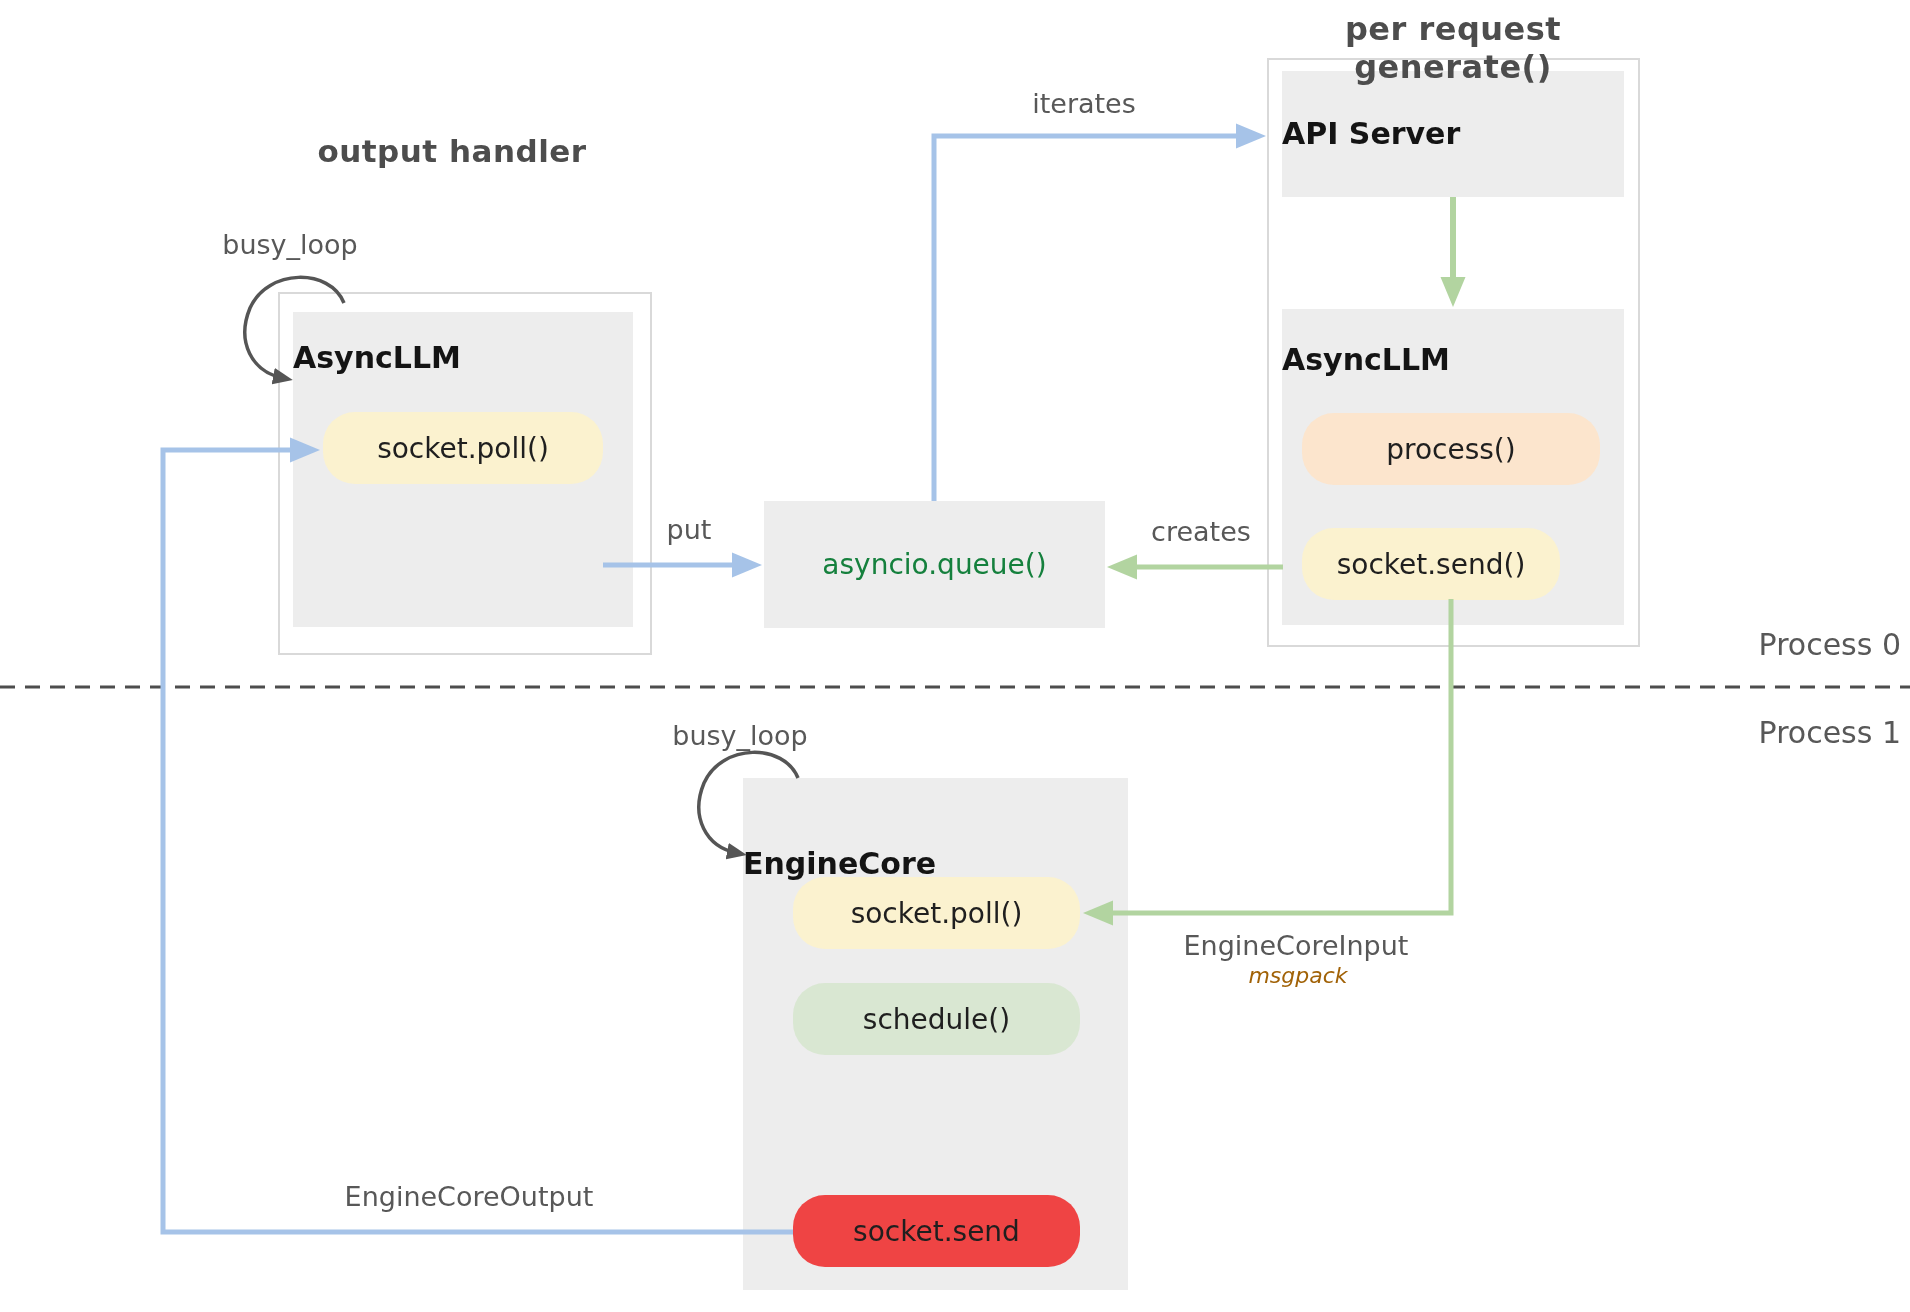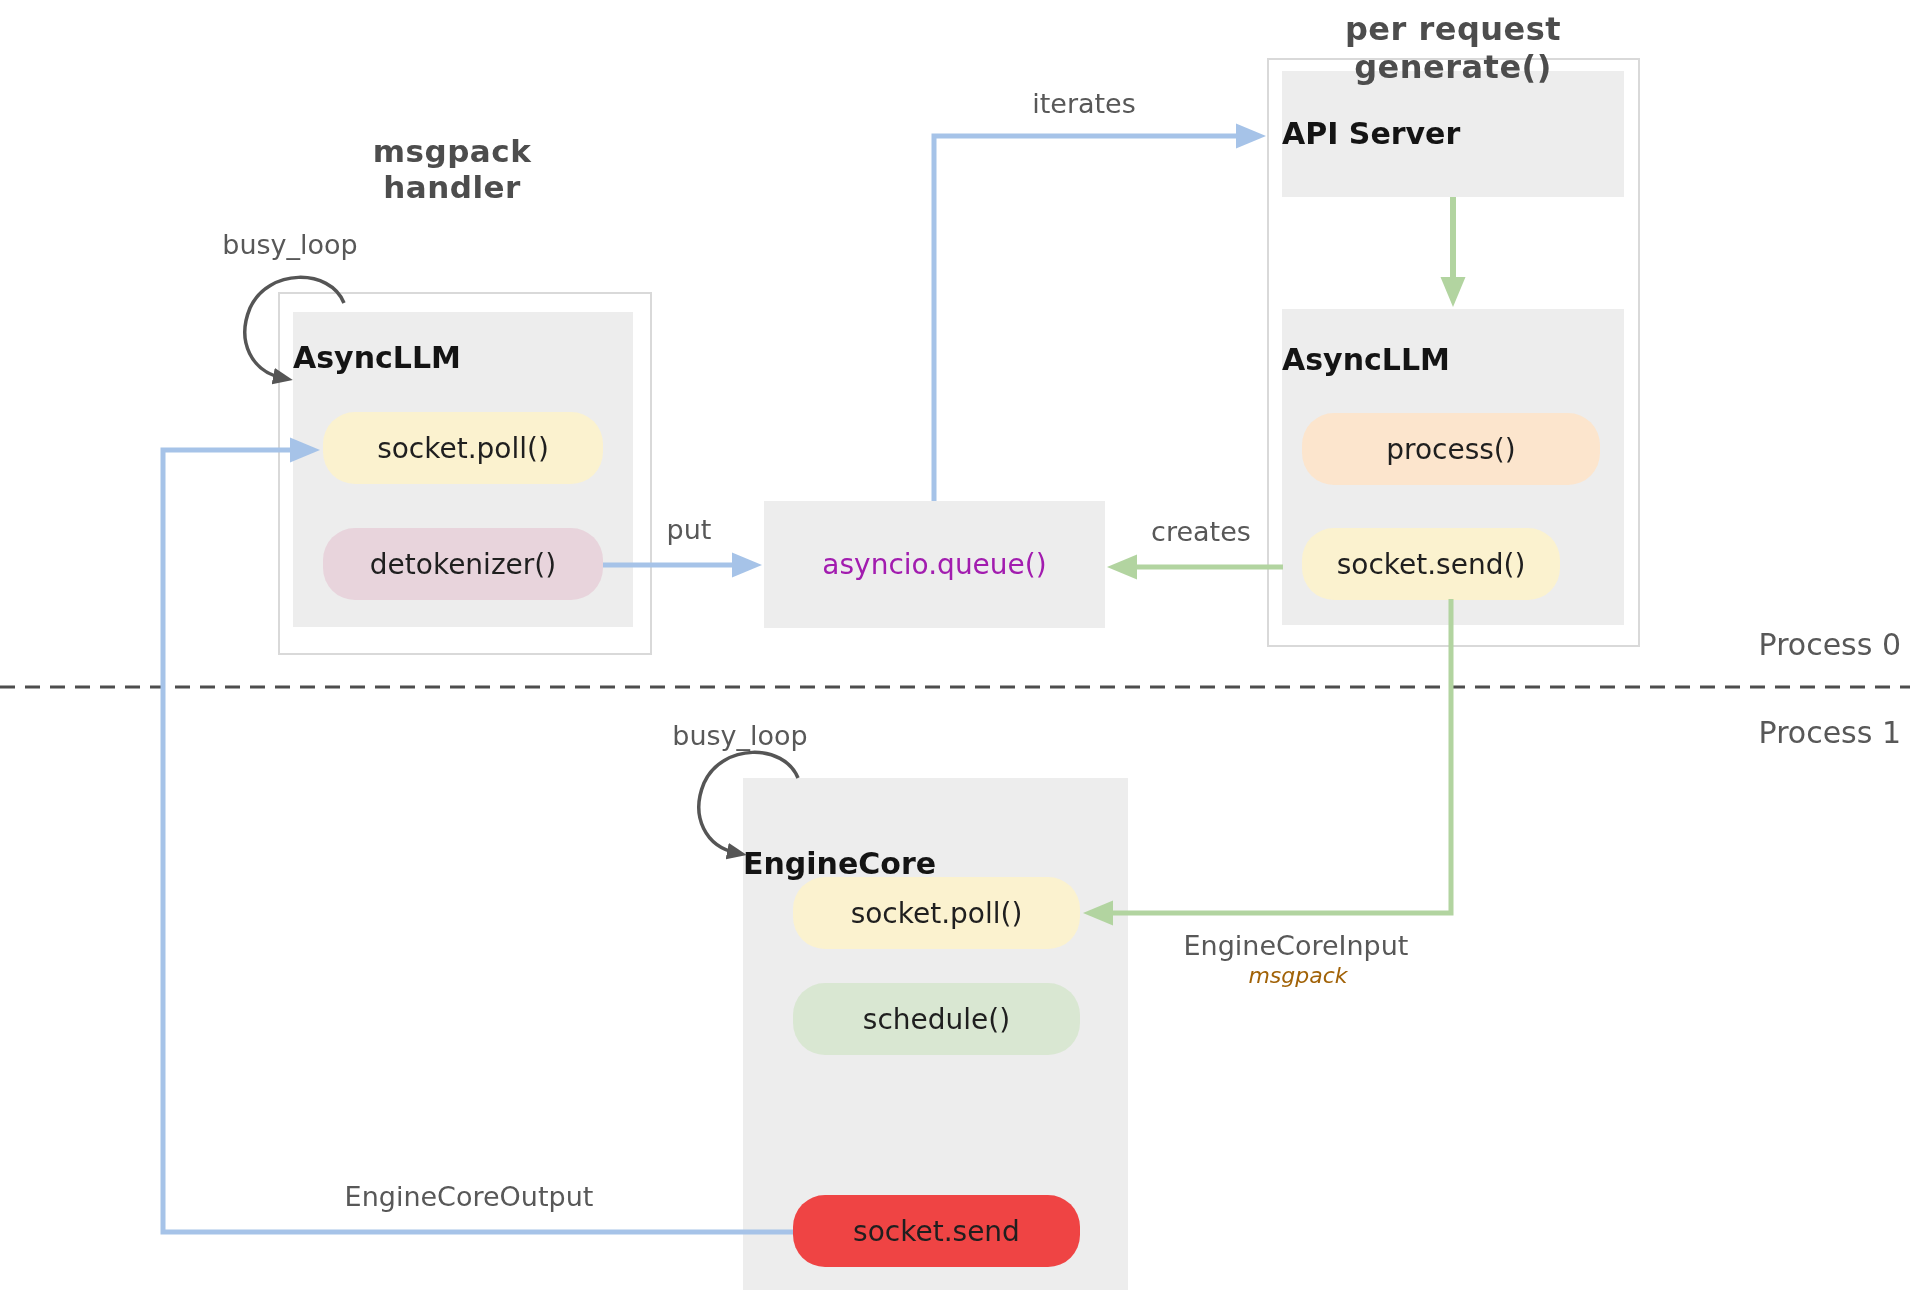--- a/index.html
+++ b/index.html
@@ -5,40 +5,39 @@
   html,body{margin:0;padding:0;background:#ffffff;}
   #canvas{position:relative;width:1910px;height:1312px;background:#ffffff;overflow:hidden;
           font-family:"DejaVu Sans","Liberation Sans",sans-serif;}
   .abs{position:absolute;}
   .sec-title{font-size:31px;font-weight:bold;color:#4d4d4d;text-align:center;letter-spacing:.5px;z-index:3;}
   .box-title{font-size:30px;font-weight:bold;color:#141414;text-align:left;z-index:3;}
   .outer-box{background:#ffffff;border:2px solid #d9d9d9;z-index:1;}
   .gray-box{background:#ededed;z-index:1;}
   .method{width:280px;height:72px;display:flex;align-items:center;justify-content:center;
           font-size:28px;color:#1f1f1f;z-index:2;border-radius:32px;}
-  .queue-box{display:flex;align-items:center;justify-content:center;font-size:28px;color:#a21caf;}
+  .queue-box{display:flex;align-items:center;justify-content:center;font-size:28px;color:#15803d;}
   .lbl{font-size:27px;color:#585858;text-align:center;z-index:3;}
   .lbl-italic{font-size:22px;font-style:italic;color:#a16207;text-align:center;z-index:3;}
   .proc-lbl{font-size:30px;color:#585858;text-align:right;z-index:3;}
   svg.overlay{position:absolute;left:0;top:0;z-index:4;pointer-events:none;}
 </style>
 </head>
 <body>
 
 <div id="canvas">
 
-  <div class="abs sec-title" style="left:302px;top:133px;width:300px;">msgpack handler</div>
+  <div class="abs sec-title" style="left:302px;top:133px;width:300px;">output handler</div>
   <div class="abs sec-title" style="left:1253px;top:10px;width:400px;font-size:32px;">per request generate()</div>
 
   <div class="abs lbl" style="left:190px;top:229px;width:200px;">busy_loop</div>
   <div class="abs outer-box" style="left:278px;top:292px;width:370px;height:359px;"></div>
   <div class="abs gray-box" style="left: 293px; top: 312px; width: 340px; height: 315px; background-color: rgb(237, 237, 237);"></div>
   <div class="abs box-title" style="left:293px;top:340px;width:340px;">AsyncLLM</div>
   <div class="abs method" style="left: 323px; top: 412px; background-color: rgb(251, 242, 207);">socket.poll()</div>
-  <div class="abs method" style="left: 323px; top: 528px; background-color: rgb(232, 212, 220);">detokenizer()</div>
 
   <div class="abs lbl" style="left:639px;top:514px;width:100px;">put</div>
   <div class="abs gray-box queue-box" style="left: 764px; top: 501px; width: 341px; height: 127px; background-color: rgb(237, 237, 237);">asyncio.queue()</div>
   <div class="abs lbl" style="left:1121px;top:516px;width:160px;">creates</div>
 
   <div class="abs lbl" style="left:1009px;top:88px;width:150px;">iterates</div>
   <div class="abs outer-box" style="left:1267px;top:58px;width:369px;height:585px;"></div>
   <div class="abs gray-box box-title" style="left: 1282px; top: 71px; width: 342px; height: 126px; line-height: 126px; background-color: rgb(237, 237, 237);">API Server</div>
   <div class="abs gray-box" style="left: 1282px; top: 309px; width: 342px; height: 316px; background-color: rgb(237, 237, 237);"></div>
   <div class="abs box-title" style="left:1282px;top:342px;width:342px;">AsyncLLM</div>

